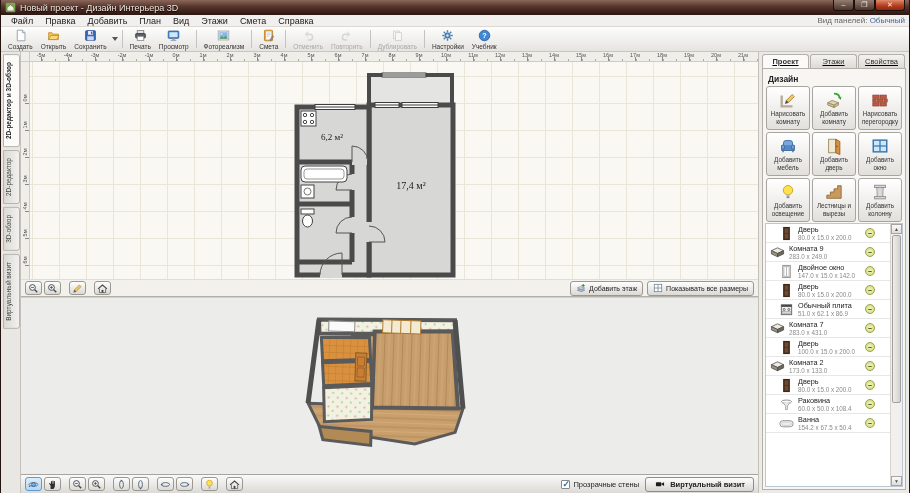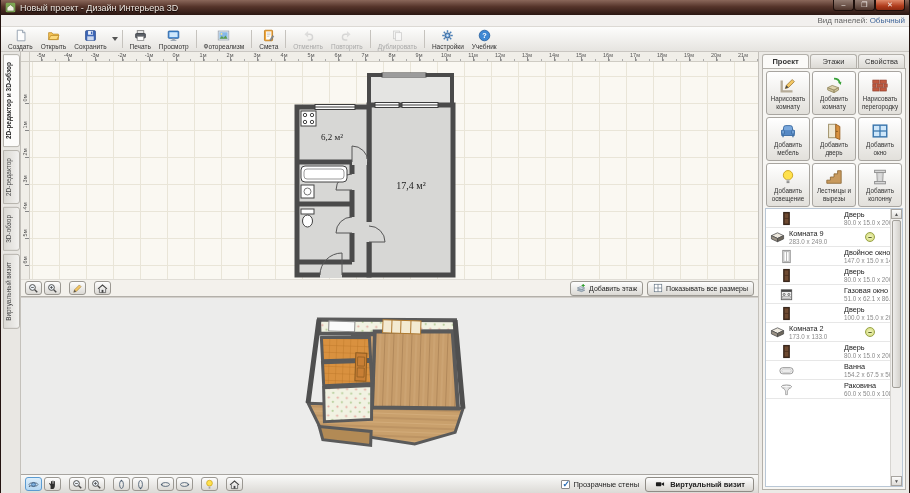--- a/index.html
+++ b/index.html
@@ -69,42 +69,42 @@
   .bar3d{position:absolute;bottom:0;left:0;width:737px;height:19px;background:linear-gradient(#fafaf9,#dcdad6);
     border-top:1px solid #a8a5a0;display:flex;align-items:center;padding:0 4px;gap:2px;}
   .sbtn.active3{background:linear-gradient(#dceefb,#b5d7f2);border-color:#5b9bd1;}
   .cb{width:9px;height:9px;border:1px solid #8a8a8a;background:#fff;border-radius:1px;position:relative;margin-right:3px;flex:none;}
   .cb::after{content:"✓";position:absolute;left:0px;top:-2px;font-size:9px;color:#2a6db5;font-weight:bold;}
   .cb-label{font-size:7.5px;color:#222;margin-right:6px;}
   .vbtn{height:15px;border:1px solid #8f8c86;border-radius:3px;font-size:7.5px;font-weight:bold;color:#222;
     background:linear-gradient(#fefefe,#d8d6d1);display:flex;align-items:center;gap:4px;padding:0 8px;}
   .vbtn svg{width:12px;height:10px;}
   
-  .right-panel{flex:1;background:#eceae6;border-left:1px solid #c4c1bb;position:relative;}
+  .right-panel{flex:1;background:#eceae6;border-left:1px solid #c4c1bb;position:relative;text-decoration:underline;}
   .rtabs{display:flex;height:16px;padding:2px 3px 0;}
   .rtab{flex:1;font-size:7.5px;text-align:center;line-height:13px;color:#333;
     background:linear-gradient(#f4f3f1,#dcdad5);border:1px solid #b3b0aa;border-bottom:none;border-radius:3px 3px 0 0;margin-right:1px;}
   .rtab.active{background:#fbfaf8;height:16px;font-weight:bold;}
   .rbody{position:absolute;top:16px;left:3px;right:3px;bottom:3px;background:#f7f6f3;border:1px solid #b3b0aa;
     display:flex;flex-direction:column;padding:2px;}
   .design-title{font-size:8.5px;font-weight:bold;color:#222;padding:3px 3px 2px;}
   .design-grid{display:grid;grid-template-columns:repeat(3,1fr);gap:2px;padding:0 1px;}
   .dbtn{height:44px;border:1px solid #a8a5a0;border-radius:3px;background:linear-gradient(#ffffff,#e2e0db);
     display:flex;flex-direction:column;align-items:center;justify-content:center;gap:1px;
     font-size:6.3px;color:#333;text-align:center;line-height:1.2;padding:1px;}
   .dbtn svg{width:18px;height:18px;flex:none;}
   .objects-header{height:14px;margin-top:4px;background:linear-gradient(#eaf2fb,#c9ddf0);border:1px solid #a9c3dd;
     display:flex;align-items:center;padding:0 4px;flex:none;}
   .objects-header .oh-title{font-size:8px;font-weight:bold;color:#1f2f42;flex:1;}
   .objects-header .oh-view{font-size:6.8px;color:#33475e;margin-right:2px;}
   .objects-header .oh-ic{width:11px;height:11px;border:1px solid #8fa9c4;background:#fff;border-radius:2px;padding:0.5px;}
   .objects-header .oh-ic svg{width:100%;height:100%;display:block;}
   .objects-list{flex:1;margin-top:1px;background:#fff;border:1px solid #b9c7d6;position:relative;overflow:hidden;}
   .obj{height:19px;display:flex;align-items:center;border-bottom:1px solid #e7e7e7;padding:0 15px 0 4px;}
-  .obj.child{padding-left:13px;gap:46px;}
+  .obj.child{padding-left:13px;}
   .oicon{width:17px;height:15px;flex:none;margin-right:2px;}
   .oicon svg{width:15px;height:15px;}
   .otext{flex:1;min-width:0;}
   .oname{font-size:7.3px;color:#222;line-height:9px;white-space:nowrap;}
   .odims{font-size:6.3px;color:#8a8a8a;line-height:8px;white-space:nowrap;}
   .eye{width:10px;height:10px;border-radius:50%;flex:none;background:radial-gradient(#f4f7c6,#ccd56d);
     border:1px solid #99a347;position:relative;}
   .eye::after{content:"";position:absolute;left:2px;top:3.5px;width:4px;height:1.6px;background:#5a612a;border-radius:50%;}
   .vscroll{position:absolute;top:0;right:0;bottom:0;width:12px;background:#f1f0ee;border-left:1px solid #d7d5d1;}
   .varrow{position:absolute;left:0;right:0;height:10px;background:linear-gradient(#fcfcfb,#dedcd8);
@@ -125,20 +125,21 @@
         </svg></span>
     <span class="ttl">Новый проект - Дизайн Интерьера 3D</span>
     <span class="wbtns">
       <span class="wbtn">–</span>
       <span class="wbtn">❐</span>
       <span class="wbtn close">✕</span>
     </span>
   </div>
 
   <div class="menubar">
+    <span id="menuItems"><span class="menu-item">Файл</span><span class="menu-item">Правка</span><span class="menu-item">Добавить</span><span class="menu-item">План</span><span class="menu-item">Вид</span><span class="menu-item">Этажи</span><span class="menu-item">Смета</span><span class="menu-item">Справка</span></span>
     <span class="menu-right">
       <span>Вид панелей:</span>
       <a>Обычный</a>
     </span>
   </div>
 
   <div class="toolbar" id="toolbar">
       <div class="tgroup">
         <div class="tb-btn">
           <span style="display: flex;">
@@ -713,20 +714,21 @@
       </div>
     </div>
 
     <div class="right-panel">
       <div class="rtabs" id="rightTabs">
           <div class="rtab active">Проект</div>
           <div class="rtab">Этажи</div>
           <div class="rtab">Свойства</div>
         </div>
       <div class="rbody">
+        <div class="design-title">Дизайн</div>
         <div class="design-grid" id="designGrid">
             <div class="dbtn">
               <span style="display: flex;">
                 <svg viewBox="0 0 20 20">
                   <path d="M3 5v12h12" fill="none" stroke="#b5ab98" stroke-width="2.6"></path>
                   <path d="M7 14l1.2-3.6 6.5-6.5 2.4 2.4-6.5 6.5z" fill="#f4c763" stroke="#93702f" stroke-width=".8"></path>
                   <path d="M7 14l3.6-1.2-2.4-2.4z" fill="#4a4a4a"></path>
                 </svg>
               </span>
               <span>Нарисовать комнату</span>
@@ -872,22 +874,34 @@
               </div>
               <div class="obj child">
                 <span class="oicon"><svg viewBox="0 0 16 16">
                     <rect x="2.5" y="3" width="11" height="10.5" fill="#efefef" stroke="#666"></rect>
                     <rect x="2.5" y="3" width="11" height="2.2" fill="#474747"></rect>
                     <circle cx="5.5" cy="8" r="1.1" fill="none" stroke="#666"></circle>
                     <circle cx="10.5" cy="8" r="1.1" fill="none" stroke="#666"></circle>
                     <rect x="4" y="10.3" width="8" height="1.8" fill="#d8d8d8" stroke="#888" stroke-width=".5"></rect>
                   </svg></span>
                 <span class="otext">
-                  <div class="oname">Газовая окно</div>
+                  <div class="oname">Обычный плита</div>
                   <div class="odims">51.0 x 62.1 x 86.9</div>
+                </span>
+                <span class="eye"></span>
+              </div>
+              <div class="obj">
+                <span class="oicon"><svg viewBox="0 0 16 16">
+                    <path d="M1.5 6l6.5-3 6.5 3-6.5 3z" fill="#efeae0" stroke="#4a4a4a" stroke-width=".8"></path>
+                    <path d="M1.5 6v3.5L8 12.5V9z" fill="#9a9184" stroke="#4a4a4a" stroke-width=".8"></path>
+                    <path d="M14.5 6v3.5L8 12.5V9z" fill="#6e675c" stroke="#4a4a4a" stroke-width=".8"></path>
+                  </svg></span>
+                <span class="otext">
+                  <div class="oname">Комната 7</div>
+                  <div class="odims">283.0 x 431.0</div>
                 </span>
                 <span class="eye"></span>
               </div>
               <div class="obj child">
                 <span class="oicon"><svg viewBox="0 0 16 16">
                     <rect x="5" y="1.5" width="6" height="13" fill="#4f3322" stroke="#2e1d12"></rect>
                     <rect x="6.2" y="2.8" width="3.6" height="4.6" fill="#6e4a31"></rect>
                     <rect x="6.2" y="8.4" width="3.6" height="4.8" fill="#6e4a31"></rect>
                   </svg></span>
                 <span class="otext">
@@ -915,37 +929,37 @@
                     <rect x="6.2" y="8.4" width="3.6" height="4.8" fill="#6e4a31"></rect>
                   </svg></span>
                 <span class="otext">
                   <div class="oname">Дверь</div>
                   <div class="odims">80.0 x 15.0 x 200.0</div>
                 </span>
                 <span class="eye"></span>
               </div>
               <div class="obj child">
                 <span class="oicon"><svg viewBox="0 0 16 16">
+                    <ellipse cx="8" cy="5" rx="5.5" ry="1.8" fill="#f8f8f8" stroke="#8f8f8f"></ellipse>
+                    <path d="M4.5 6.2L7 9.5v4h2v-4l2.5-3.3" fill="#e5e5e5" stroke="#8f8f8f" stroke-width=".7"></path>
+                  </svg></span>
+                <span class="otext">
+                  <div class="oname">Раковина</div>
+                  <div class="odims">60.0 x 50.0 x 108.4</div>
+                </span>
+                <span class="eye"></span>
+              </div>
+              <div class="obj child">
+                <span class="oicon"><svg viewBox="0 0 16 16">
                     <rect x="1" y="5" width="14" height="6.5" rx="3" fill="#fcfcfc" stroke="#8f8f8f"></rect>
                     <rect x="2.8" y="6.3" width="10.4" height="3.9" rx="2" fill="#ececec" stroke="#b5b5b5" stroke-width=".6"></rect>
                   </svg></span>
                 <span class="otext">
                   <div class="oname">Ванна</div>
                   <div class="odims">154.2 x 67.5 x 50.4</div>
-                </span>
-                <span class="eye"></span>
-              </div>
-              <div class="obj child">
-                <span class="oicon"><svg viewBox="0 0 16 16">
-                    <ellipse cx="8" cy="5" rx="5.5" ry="1.8" fill="#f8f8f8" stroke="#8f8f8f"></ellipse>
-                    <path d="M4.5 6.2L7 9.5v4h2v-4l2.5-3.3" fill="#e5e5e5" stroke="#8f8f8f" stroke-width=".7"></path>
-                  </svg></span>
-                <span class="otext">
-                  <div class="oname">Раковина</div>
-                  <div class="odims">60.0 x 50.0 x 108.4</div>
                 </span>
                 <span class="eye"></span>
               </div>
             </div>
           <div class="vscroll">
             <div class="varrow up">▲</div>
             <div class="vthumb"></div>
             <div class="varrow down">▼</div>
           </div>
         </div>

